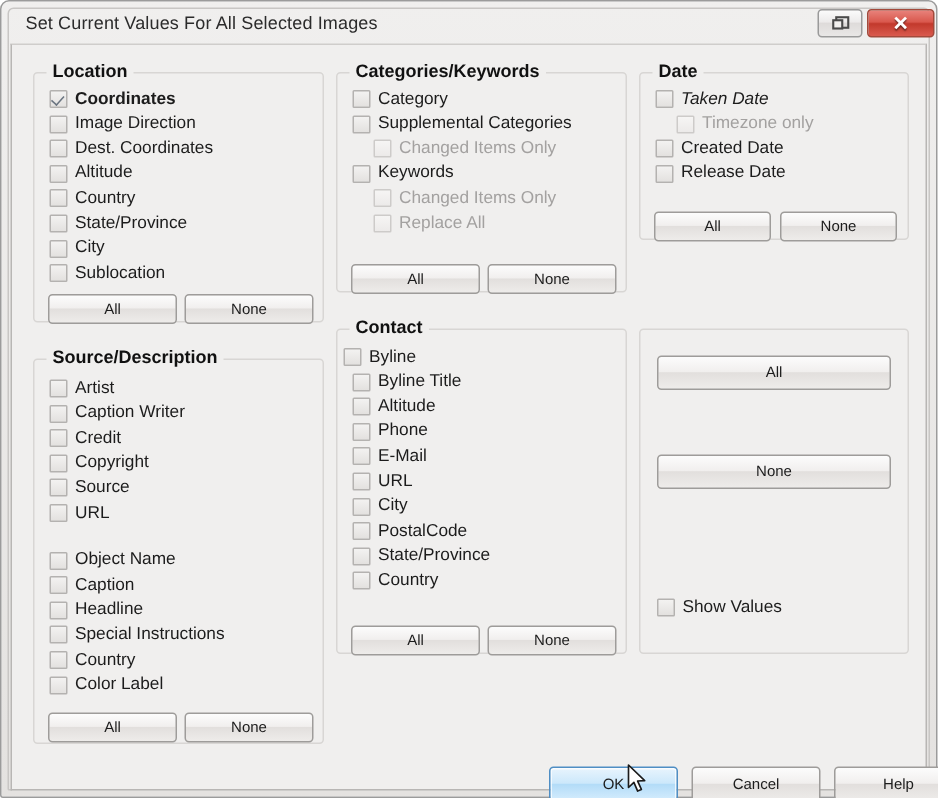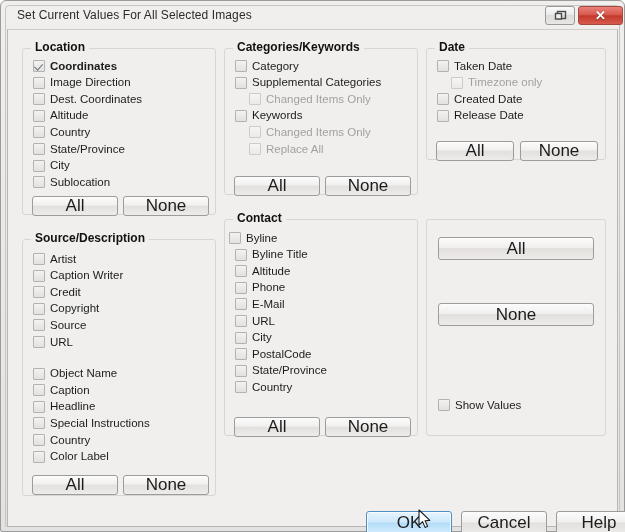--- a/index.html
+++ b/index.html
@@ -155,21 +155,21 @@
   .cblabel.bold { font-weight: bold; }
   .cblabel.dim { color: #a3a1a0; }
 
   
   .btn {
     position: absolute;
     box-sizing: border-box;
     border: 1px solid #9e9c9a;
     border-radius: 3px;
     background: linear-gradient(to bottom, #fcfcfc 0%, #f1efee 46%, #e2dfdd 50%, #eeecea 100%);
-    font-size: 17px;
+    font-size: 10px;
     color: #1c1c1c;
     display: flex;
     align-items: center;
     justify-content: center;
     font-family: "Liberation Sans", sans-serif;
     text-align: center;
   }
   .btn.primary-hover {
     border-color: #4f8ec4;
     background: linear-gradient(to bottom, #e8f4fd 0%, #cce8fb 46%, #b3dcf8 50%, #d6edfd 100%);
@@ -392,21 +392,21 @@
         </div>
     </div>
 
     <div class="group" style="left:418px; top:10px; width:180px; height:120px;">
       <div class="gb-box"></div>
       <div class="gb-title">Date</div>
       <div class="gb-body">
 
         <div class="btn" style="left:10px; top:93px; width:78px; height:20px;">All</div>
         <div class="btn" style="left:94px; top:93px; width:78px; height:20px;">None</div>
-      <div class="cbrow" style="left: 11px; top: 10px;">
+      <div class="cbrow" style="left: 11px; top: 10px; font-style: italic;">
             <span class="cbox"></span>
             <span class="cblabel">Taken Date</span>
           </div>
           <div class="cbrow" style="left: 25px; top: 26.6px;">
             <span class="cbox disabled"></span>
             <span class="cblabel dim">Timezone only</span>
           </div>
           <div class="cbrow" style="left: 11px; top: 43.2px;">
             <span class="cbox"></span>
             <span class="cblabel">Created Date</span>

